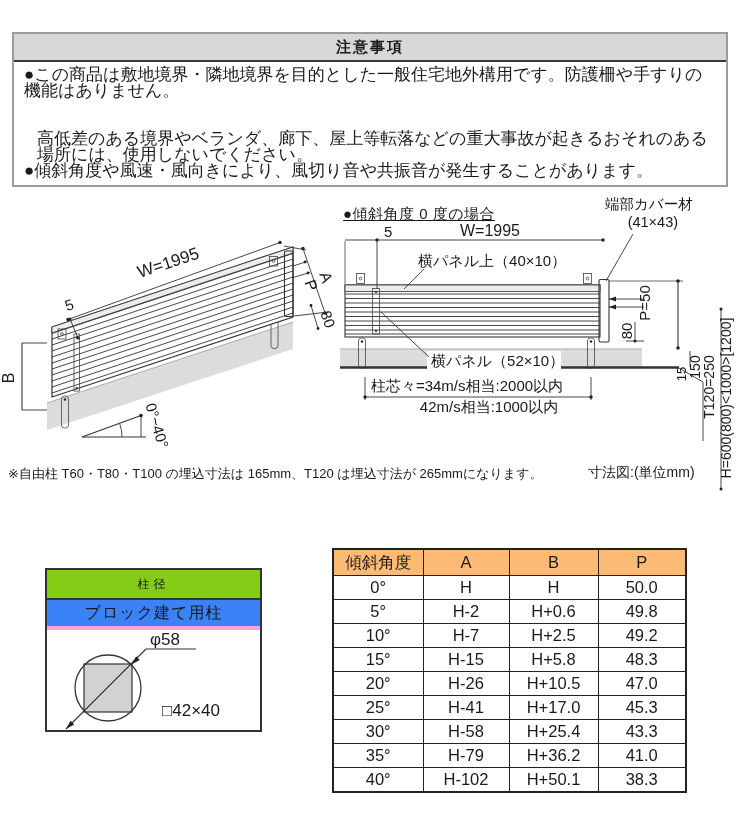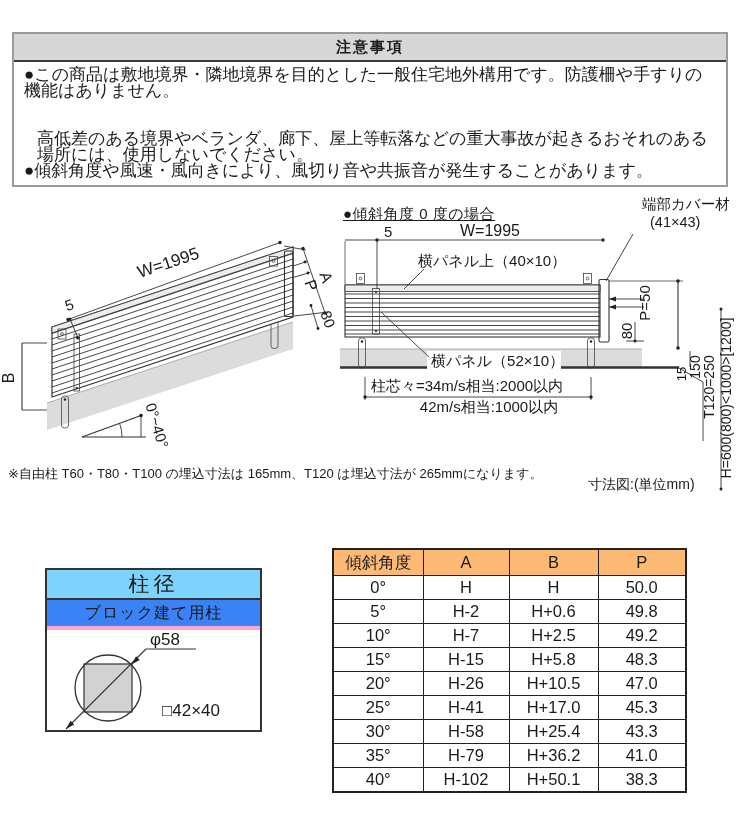--- a/index.html
+++ b/index.html
@@ -19,22 +19,22 @@
   .diag-title{font-size:15px;font-weight:500;letter-spacing:0.5px;white-space:nowrap;}
 
   .endcover-label{font-size:14.5px;line-height:18px;white-space:nowrap;}
   .endcover-label .sub{padding-left:8px;}
 
   .note-embed{font-size:13px;white-space:nowrap;text-align:right;}
   .note-unit{font-size:14px;white-space:nowrap;}
 
   
   .pillar-box{left:45px;top:568px;width:213px;height:160px;border:2px solid #333;background:transparent;}
-  .pillar-title{height:28px;background:#7dd3fc;border-bottom:2px solid #333;
-      display:flex;align-items:center;justify-content:center;font-size:21px;letter-spacing:4px;}
+  .pillar-title{height:28px;background:#84cc16;border-bottom:2px solid #333;
+      display:flex;align-items:center;justify-content:center;font-size:12px;letter-spacing:4px;}
   .pillar-sub{height:26px;border-bottom:4px solid #f9a8d4;background:#3b82f6;
       display:flex;align-items:center;justify-content:center;font-size:16px;letter-spacing:1px;}
 
   
   table.angle{position:absolute;left:332px;top:548px;border-collapse:collapse;
       table-layout:fixed;border:2px solid #222;background:#fff;}
   table.angle th,table.angle td{border:1px solid #222;text-align:center;
       font-size:16.5px;font-weight:normal;padding:0;}
   table.angle th{background:#fdba74;height:25px;}
   table.angle td{height:23px;}
@@ -250,27 +250,27 @@
     <div class="caution-header">注意事項</div>
     <div class="caution-body">
       <div>●この商品は敷地境界・隣地境界を目的とした一般住宅地外構用です。防護柵や手すりの機能はありません。</div>
       <div class="indent">高低差のある境界やベランダ、廊下、屋上等転落などの重大事故が起きるおそれのある場所には、使用しないでください。</div>
       <div>●傾斜角度や風速・風向きにより、風切り音や共振音が発生することがあります。</div>
     </div>
   </div>
 
   <div class="abs diag-title" style="left:343px;top:205px;text-decoration:underline;">●傾斜角度 0 度の場合</div>
 
-  <div class="abs endcover-label" style="left:642px;top:195px;">
+  <div class="abs endcover-label" style="left:605px;top:195px;text-align:center;">
     <div>端部カバー材</div>
     <div class="sub">(41×43)</div>
   </div>
 
   <div class="abs note-embed" style="left:8px;top:465px;">※自由柱 T60・T80・T100 の埋込寸法は 165mm、T120 は埋込寸法が 265mmになります。</div>
-  <div class="abs note-unit" style="left:588px;top:464px;margin-top:12px;">寸法図:(単位mm)</div>
+  <div class="abs note-unit" style="left:588px;top:464px;">寸法図:(単位mm)</div>
 
   <div class="abs pillar-box">
     <div class="pillar-title">柱径</div>
     <div class="pillar-sub">ブロック建て用柱</div>
   </div>
 
   <table class="angle">
     <colgroup>
         <col style="width:90px">
         <col style="width:86px">

